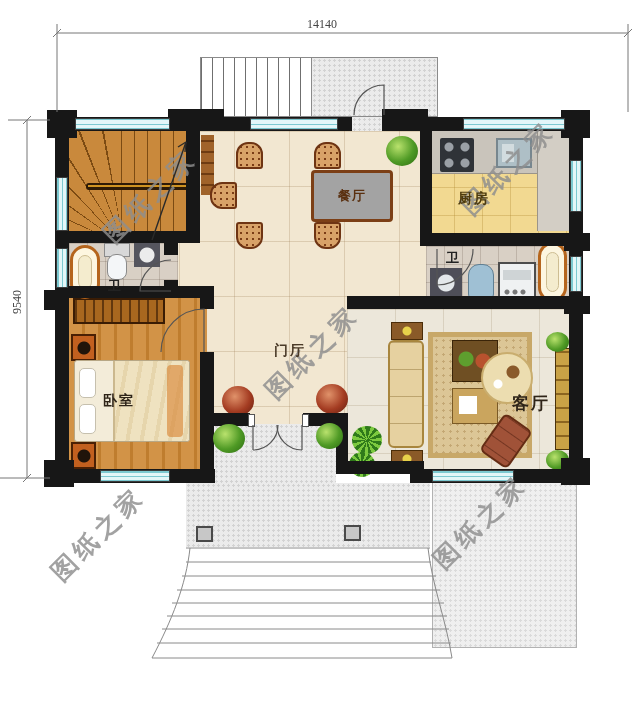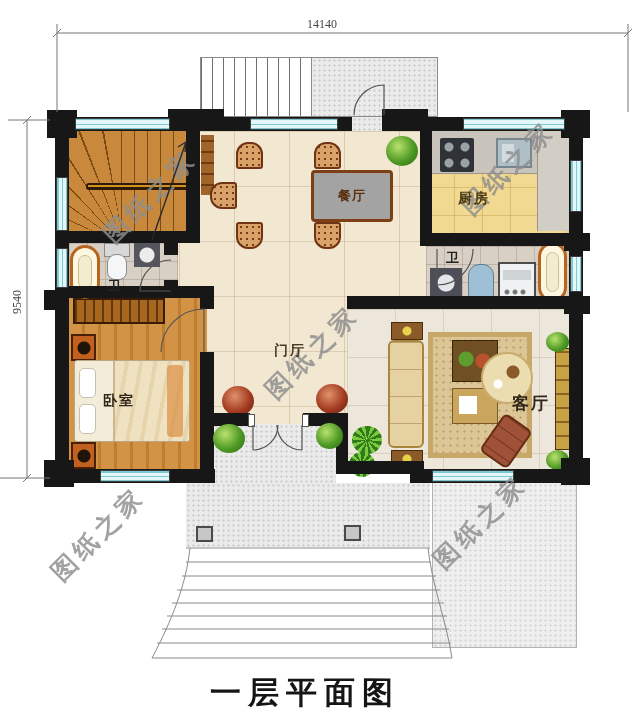--- a/index.html
+++ b/index.html
@@ -234,14 +234,13 @@
       <line x1="182" y1="576" x2="436" y2="576"></line>
       <line x1="177" y1="590" x2="440" y2="590"></line>
       <line x1="172" y1="603" x2="444" y2="603"></line>
       <line x1="167" y1="616" x2="447" y2="616"></line>
       <line x1="162" y1="629" x2="449" y2="629"></line>
       <line x1="157" y1="643" x2="451" y2="643"></line>
       <line x1="152" y1="658" x2="452" y2="658"></line>
     </g>
   </svg>
 
-  <div style="position:absolute;left:0;right:30px;top:672px;text-align:center;font-size:31px;font-weight:bold;letter-spacing:7px;color:#151515;z-index:45;">一层平面图</div>
 </div>
 
 </body></html>

